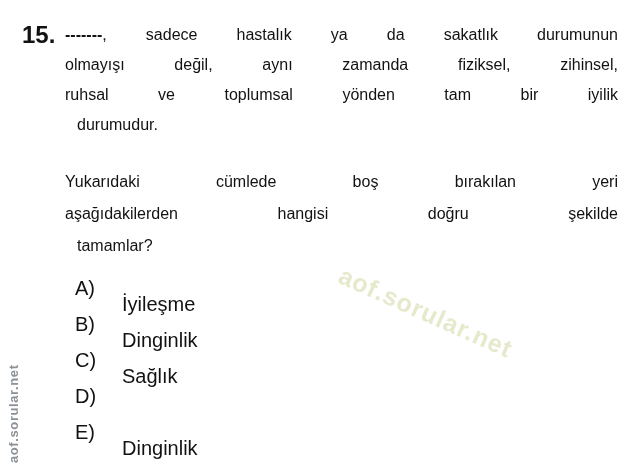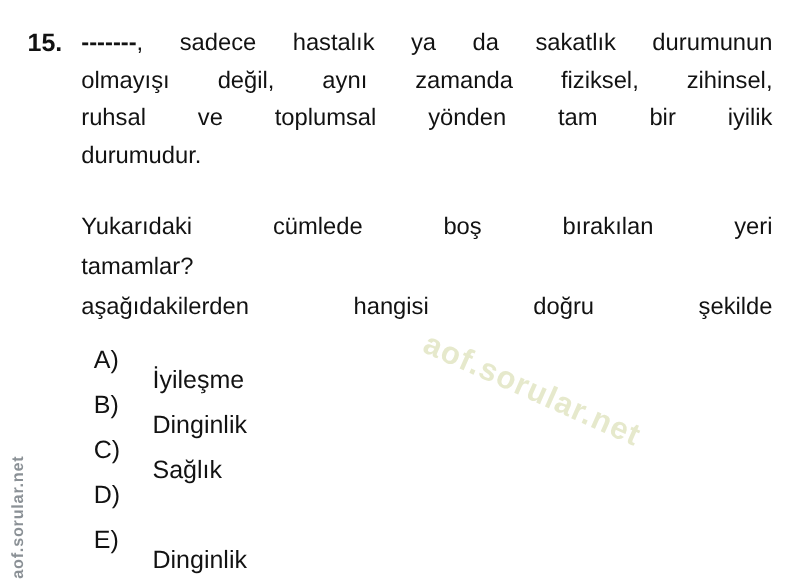--- a/index.html
+++ b/index.html
@@ -10,32 +10,32 @@
     font-family: "Liberation Sans", sans-serif;
     color: #121212;
     position: relative;
     overflow: hidden;
   }
   .page { position: relative; width: 641px; height: 468px; background: #ffffff; }
 
   
   .q-number {
     position: absolute; left: 22px; top: 20px;
-    font-size: 20px; font-weight: bold; line-height: 30px;
+    font-size: 24px; font-weight: bold; line-height: 30px;
   }
 
   
   .q-content { position: absolute; left: 65px; top: 20px; width: 553px; }
 
   .jline {
-    font-size: 19px; line-height: 30px;
+    font-size: 16px; line-height: 30px;
     text-align: justify; text-align-last: justify;
     white-space: normal;
   }
-  .jline.last { text-align: center; text-align-last: left; }
+  .jline.last { text-align: center; text-align-last: left; margin-left: 12px; }
   .blank-dashes { font-weight: bold; }
 
   .q-prompt { margin-top: 26px; }
   .q-prompt .jline { font-weight: normal; line-height: 32px; }
 
   
   .options { margin-top: 8px; }
   .option {
     display: flex; align-items: center;
     height: 36px; padding-left: 10px;
@@ -77,22 +77,22 @@
 
     <div class="q-text">
       <div class="jline"><b class="blank-dashes">-------</b><span>, sadece hastalık ya da sakatlık durumunun</span></div>
       <div class="jline">olmayışı değil, aynı zamanda fiziksel, zihinsel,</div>
       <div class="jline">ruhsal ve toplumsal yönden tam bir iyilik</div>
       <div class="jline last">durumudur.</div>
     </div>
 
     <div class="q-prompt">
       <div class="jline">Yukarıdaki cümlede boş bırakılan yeri</div>
+      <div class="jline">aşağıdakilerden hangisi doğru şekilde</div>
       <div class="jline last">tamamlar?</div>
-      <div class="jline">aşağıdakilerden hangisi doğru şekilde</div>
     </div>
 
     <div class="options">
       <div class="option">
         <span class="opt-letter">A)</span>
         <span class="opt-label">İyileşme</span>
       </div>
       <div class="option">
         <span class="opt-letter">B)</span>
         <span class="opt-label">Dinginlik</span>

